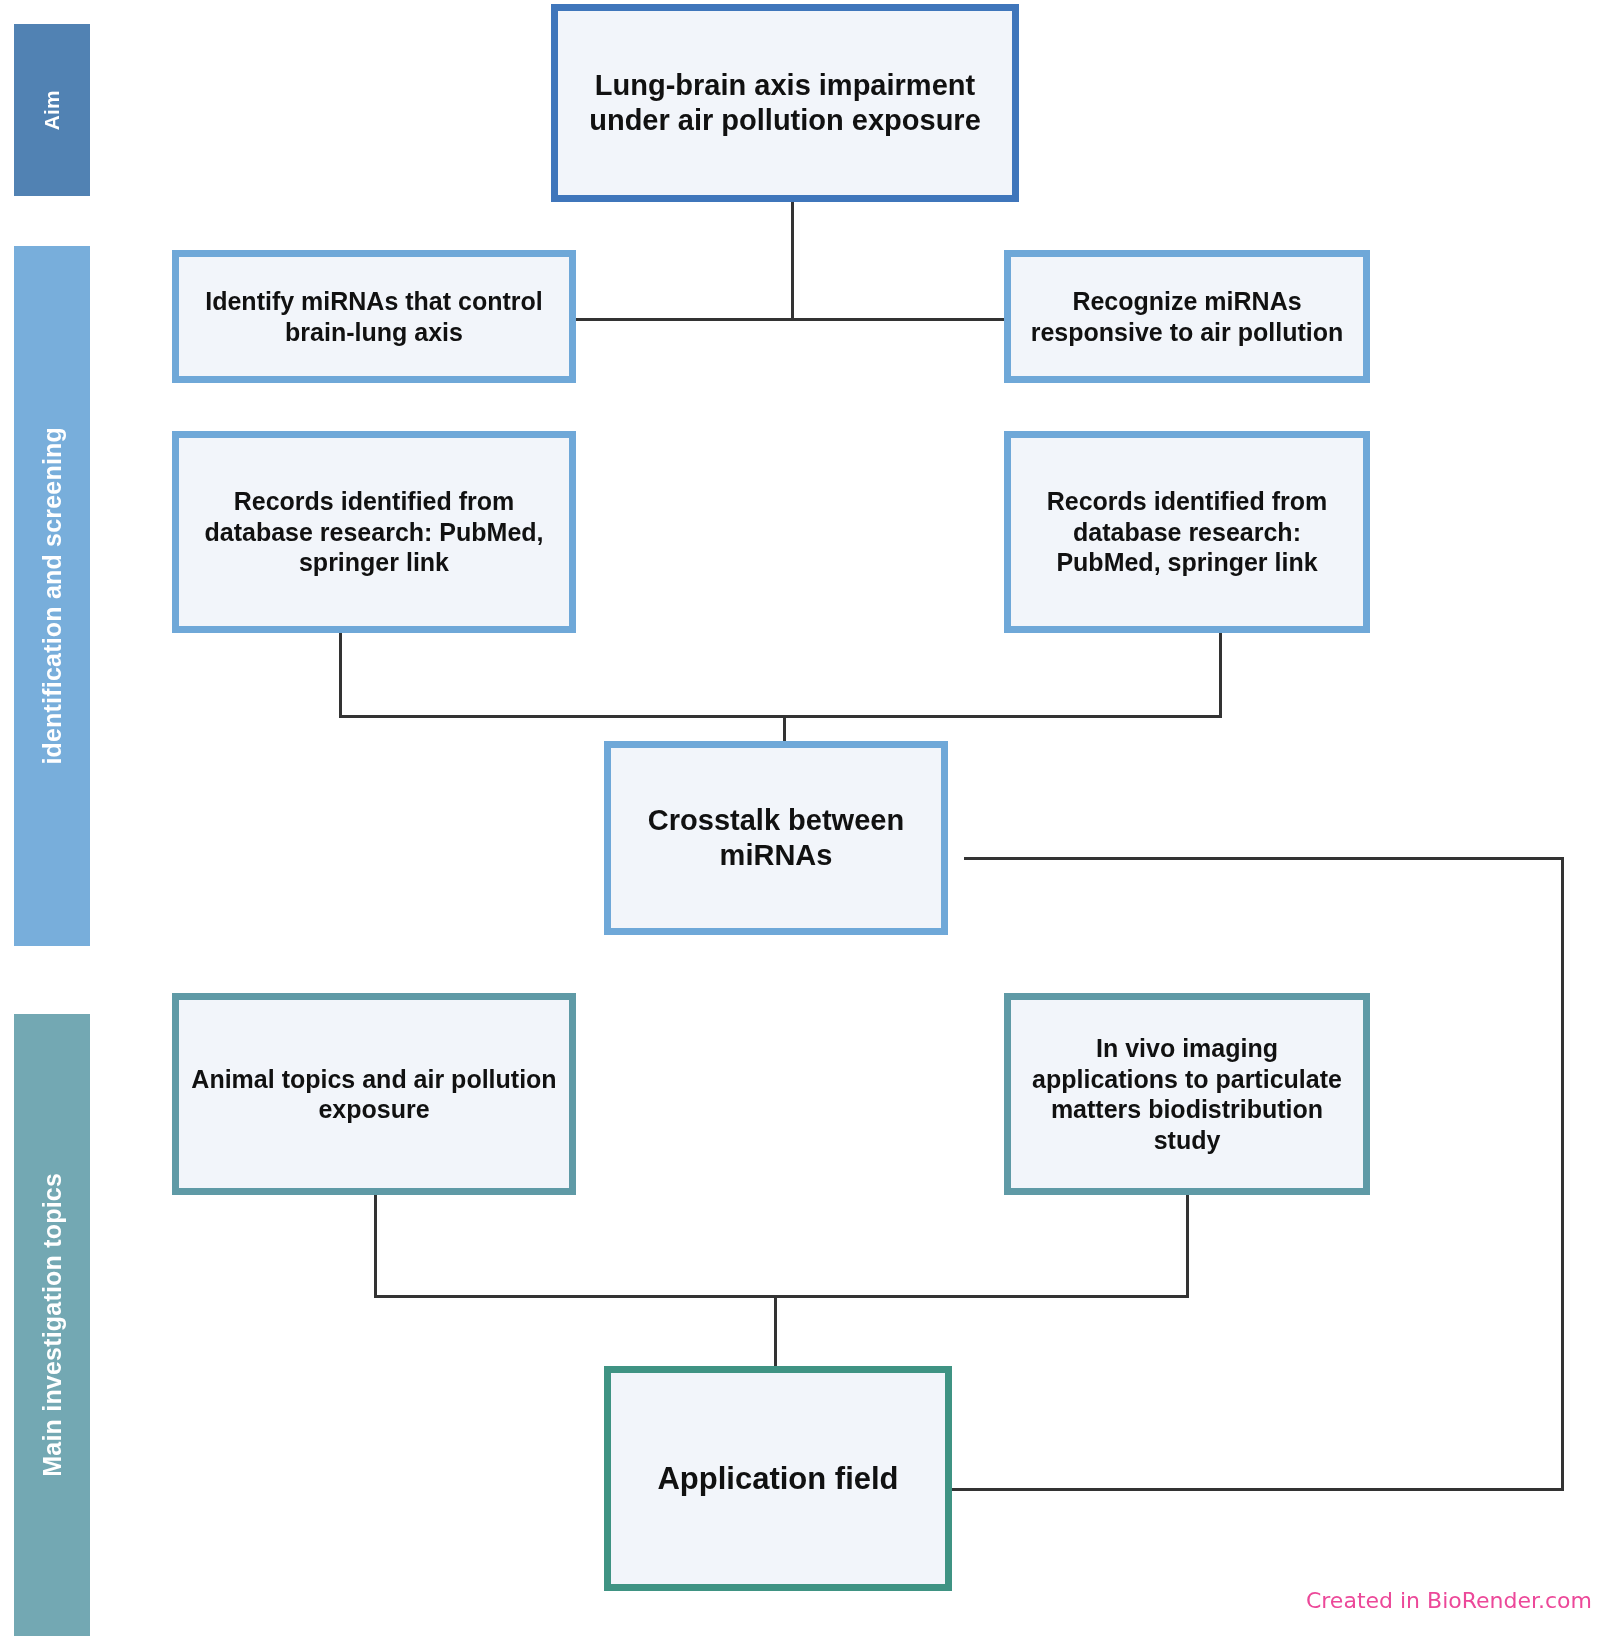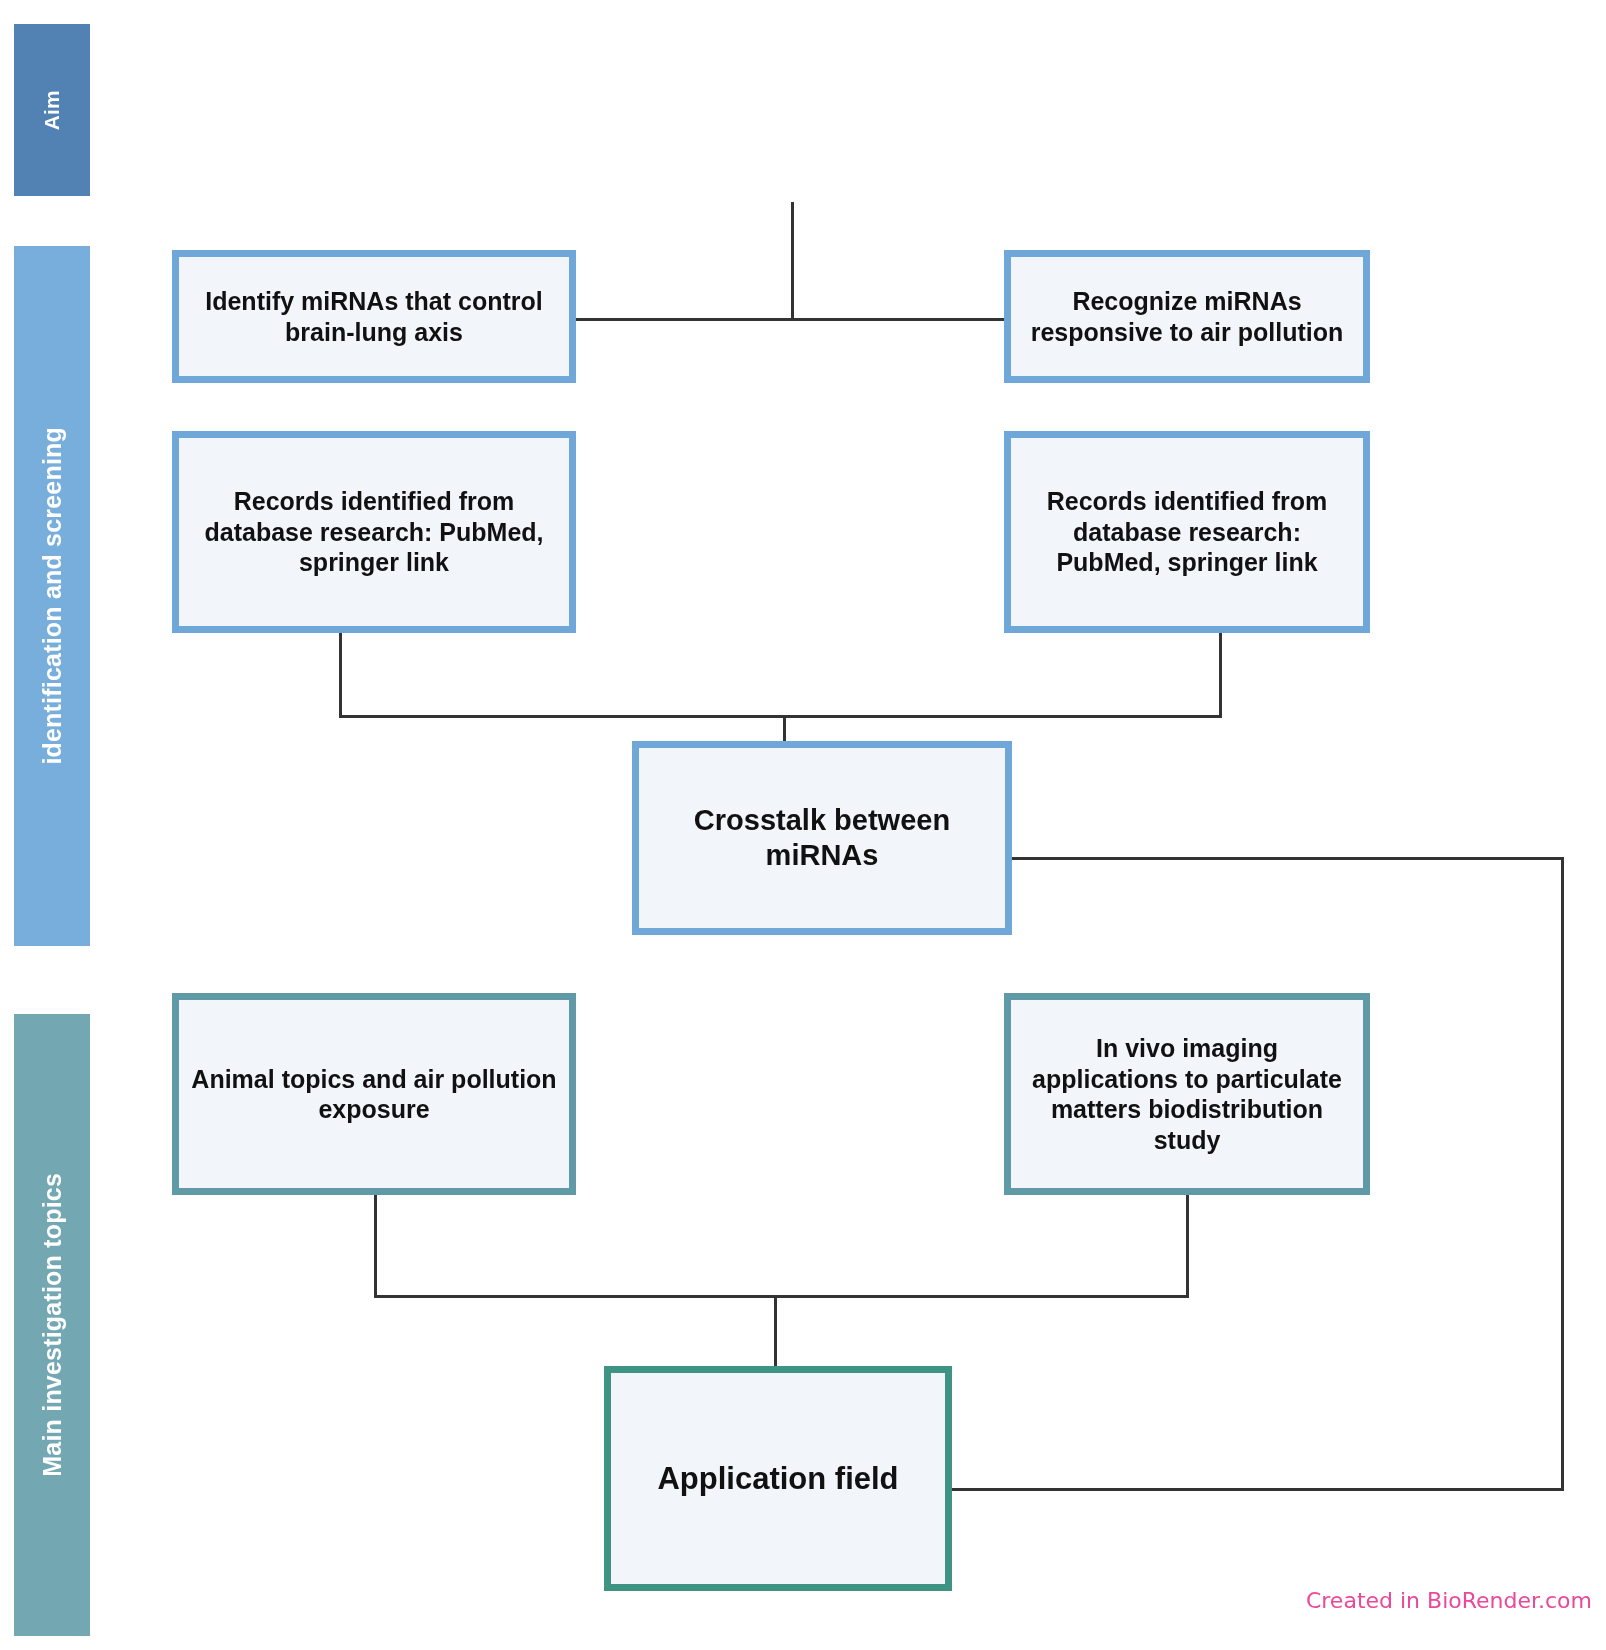--- a/index.html
+++ b/index.html
@@ -61,21 +61,21 @@
   .blue-dark{ border:7px solid #3f76bb; }
   .blue-light{ border:7px solid #6fa8d8; }
   .teal{ border:7px solid #5f9aa6; }
   .teal-strong{ border:7px solid #3f9383; }
 
   #node-aim        { left:551px; top:4px;    width:468px; height:198px; font-size:29px; }
   #node-identify   { left:172px; top:250px;  width:404px; height:133px; font-size:25px; }
   #node-recognize  { left:1004px;top:250px;  width:366px; height:133px; font-size:25px; }
   #node-records-l  { left:172px; top:431px;  width:404px; height:202px; font-size:25px; }
   #node-records-r  { left:1004px;top:431px;  width:366px; height:202px; font-size:25px; }
-  #node-crosstalk  { left:632px; top:741px;  width:380px; height:194px; font-size:29px; }
+  #node-crosstalk  { left:604px; top:741px;  width:344px; height:194px; font-size:29px; }
   #node-animal     { left:172px; top:993px;  width:404px; height:202px; font-size:25px; }
   #node-invivo     { left:1004px;top:993px;  width:366px; height:202px; font-size:25px; }
   #node-application{ left:604px; top:1366px; width:348px; height:225px; font-size:31px; }
 
   
   .line{ position:absolute; background:#333333; }
   .v{ width:3px; }
   .h{ height:3px; }
 
   
@@ -136,20 +136,23 @@
 
   <div class="line h" id="ln-cross-right"></div>
   <div class="line v" id="ln-rail"></div>
   <div class="line h" id="ln-rail-bottom"></div>
 
   <div class="line v" id="ln-animal-down"></div>
   <div class="line v" id="ln-invivo-down"></div>
   <div class="line h" id="ln-bottom-bar"></div>
   <div class="line v" id="ln-app-stem"></div>
 
+  <div class="node blue-dark" id="node-aim">
+    <span>Lung-brain axis impairment under air pollution exposure</span>
+  </div>
 
   <div class="node blue-light" id="node-recognize">
     <span>Recognize miRNAs responsive to air pollution</span>
   </div>
 
   <div class="node blue-light" id="node-identify">
     <span>Identify miRNAs that control brain-lung axis</span>
   </div>
 
   <div class="node blue-light" id="node-records-l">

